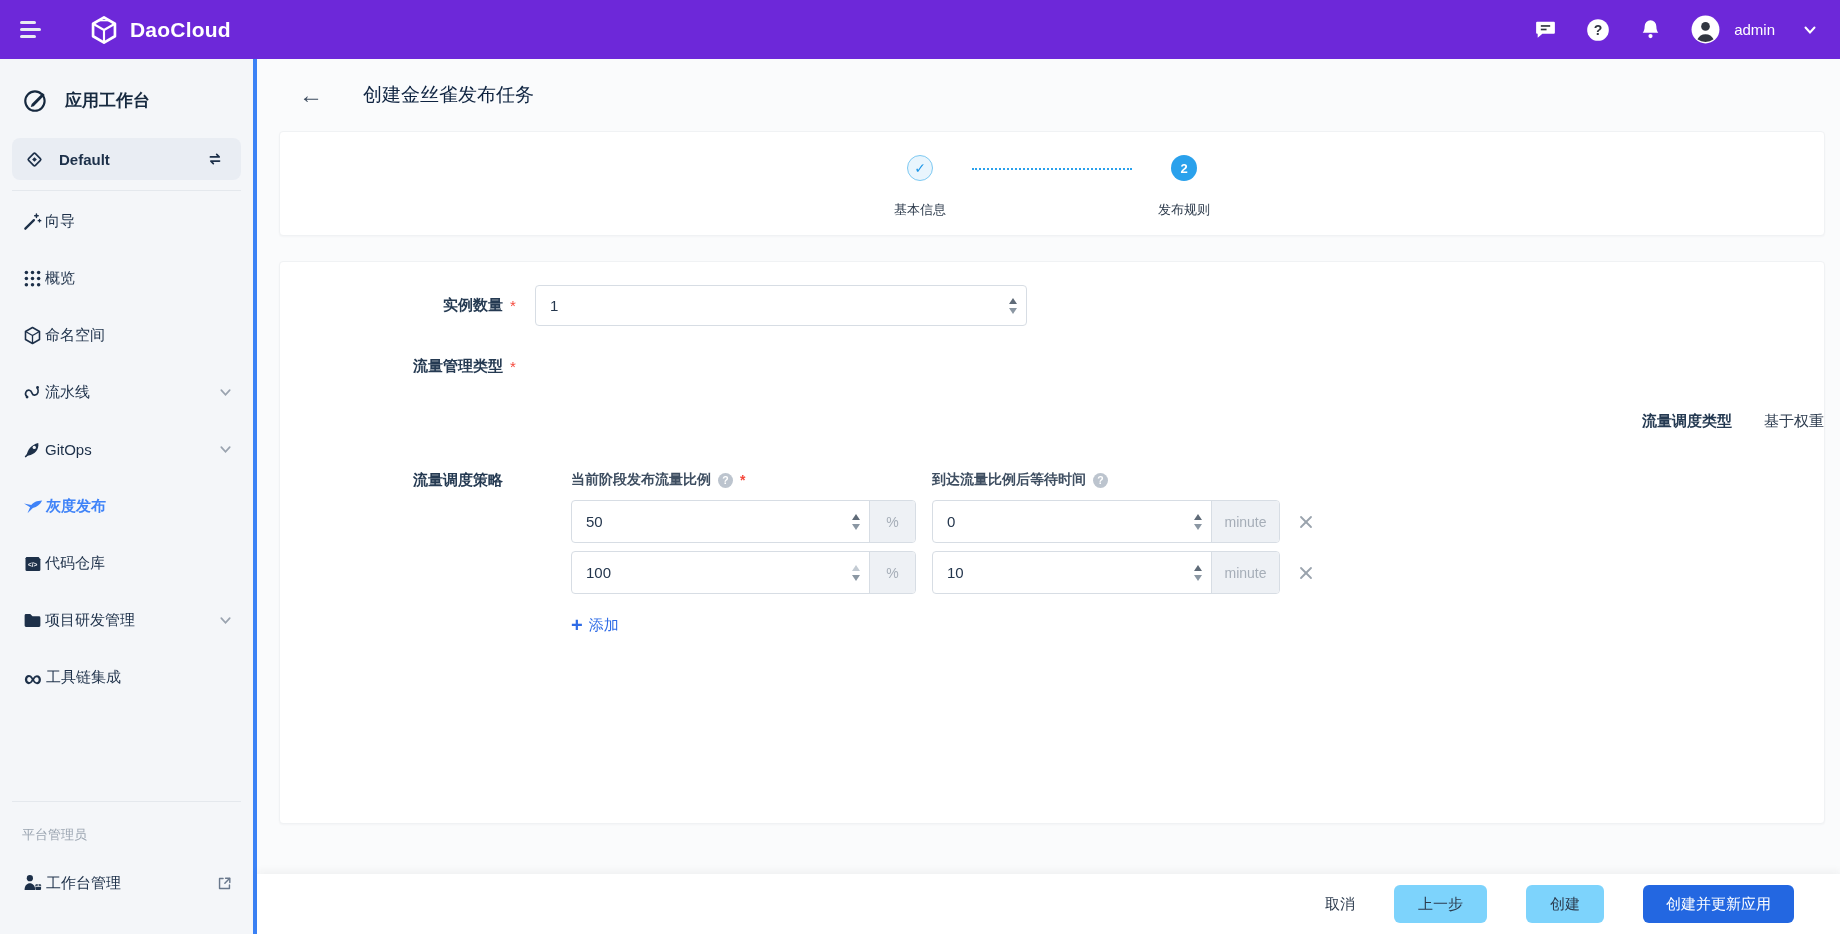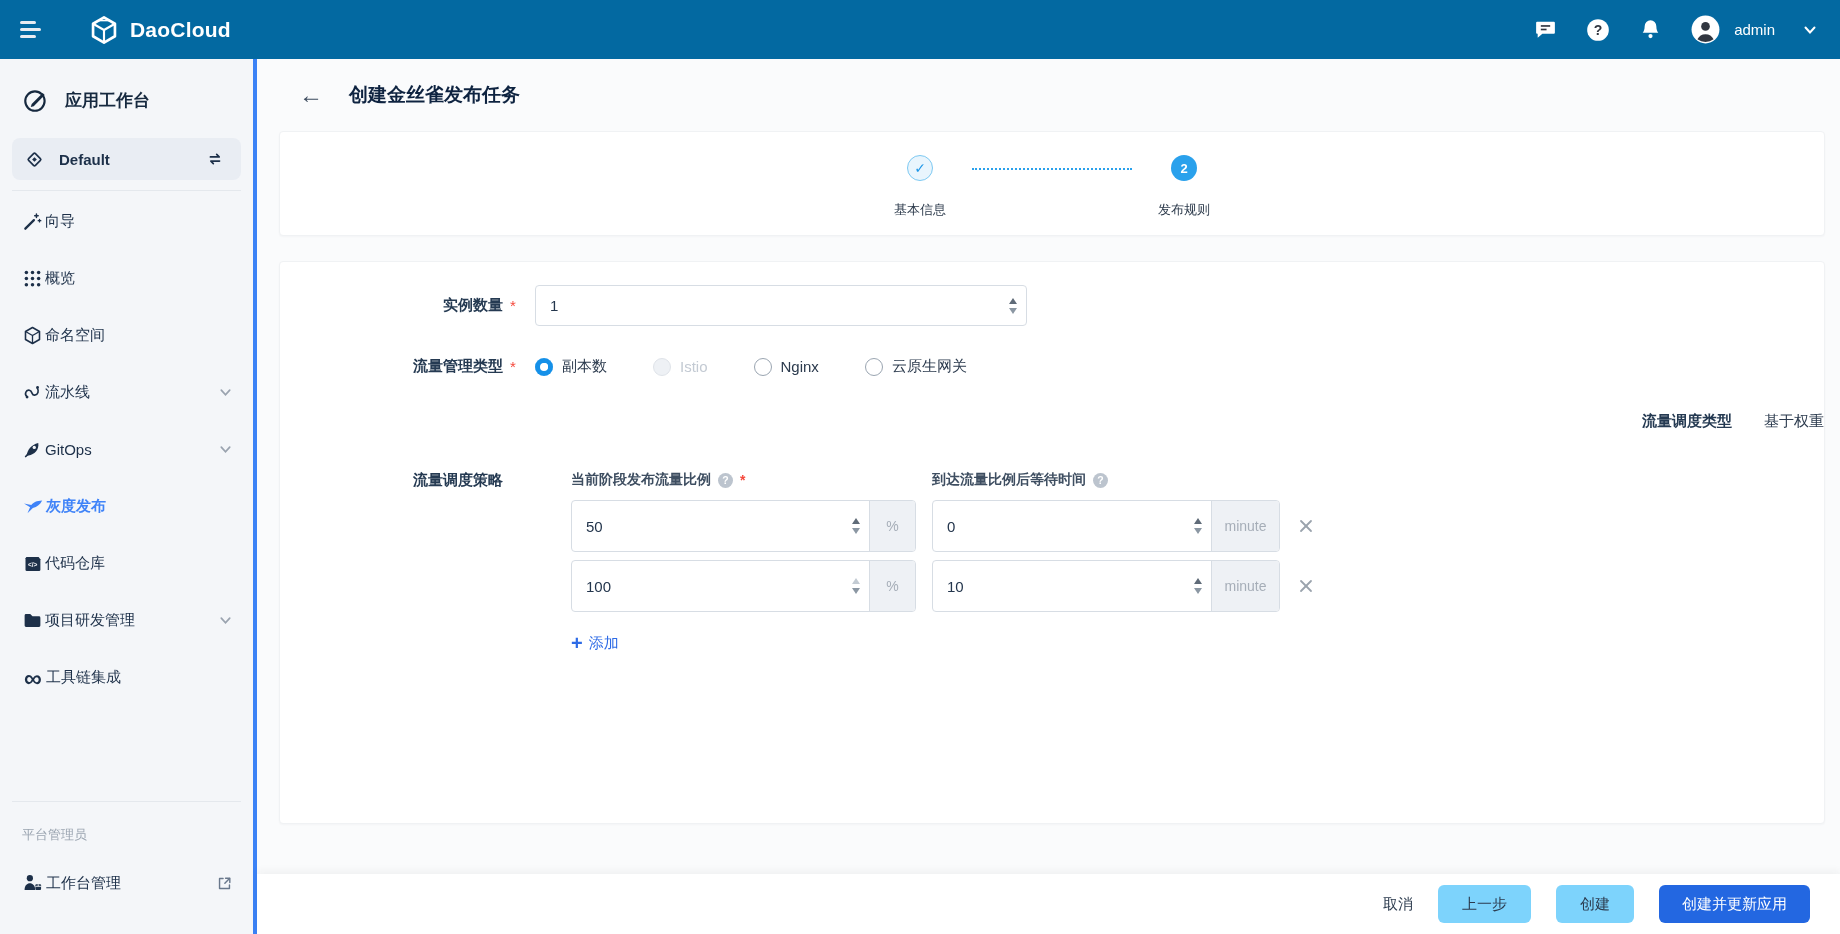--- a/index.html
+++ b/index.html
@@ -1,21 +1,21 @@
 <!DOCTYPE html>
 <html><head>
 <meta charset="utf-8">
 <style>
   * { margin:0; padding:0; box-sizing:border-box; }
   html,body { width:1840px; height:934px; overflow:hidden; }
   body { font-family:"Liberation Sans","DejaVu Sans",sans-serif; background:#fafbfc; }
   .app { width:1840px; height:934px; display:flex; flex-direction:column; }
 
   
-  .topbar { height:59px; background:#0369a1; color:#fff; display:flex; align-items:center; padding:0 22px 0 20px; flex:none; }
+  .topbar { height:59px; background:#6d28d9; color:#fff; display:flex; align-items:center; padding:0 22px 0 20px; flex:none; }
   .hamburger { width:26px; display:flex; flex-direction:column; gap:4px; cursor:pointer; }
   .hamburger i { height:3px; border-radius:2px; background:#e8ecf2; display:block; }
   .hamburger i:nth-child(1){ width:16px; }
   .hamburger i:nth-child(2){ width:21px; }
   .hamburger i:nth-child(3){ width:16px; }
   .brand { display:flex; align-items:center; gap:10px; margin-left:42px; }
   .brand-name { font-size:21px; font-weight:bold; letter-spacing:.2px; }
   .topbar-right { margin-left:auto; display:flex; align-items:center; gap:27px; }
   .tb-icon { display:flex; align-items:center; cursor:pointer; }
   .admin-name { font-size:15px; margin-left:-14px; }
@@ -34,21 +34,21 @@
   .nav-item .lbl { flex:1; }
   .nav-item.active { color:#3f83f8; font-weight:600; } 
   .side-bottom { margin-top:auto; padding-bottom:26px; }
   .side-caption { padding:22px 0 14px 22px; font-size:13px; color:#9aa4b0; }
   .infinity { font-size:25px; font-weight:bold; line-height:20px; width:22px; text-align:center; }
 
   
   .main { flex:1; display:flex; flex-direction:column; min-width:0; }
   .page-head { height:72px; flex:none; display:flex; align-items:center; padding-left:42px; gap:26px; }
   .back-arrow { font-size:24px; color:#3c4b5e; cursor:pointer; line-height:1; }
-  .page-title { font-size:19px; font-weight:bold; color:#0e2340; }
+  .page-title { font-size:19px; font-weight:normal; color:#0e2340;margin-left:14px; }
   .content { flex:1; padding:0 15px 0 22px; min-height:0; }
   .card { background:#fff; border:1px solid #f0f2f4; border-radius:4px; box-shadow:0 1px 2px rgba(30,40,60,.03); }
   .card-stepper { height:105px; margin-bottom:25px; display:flex; justify-content:center; padding-top:23px; }
   .card-form { height:563px; padding-top:23px; }
 
   
   .stepper { display:flex; align-items:flex-start; }
   .step { display:flex; flex-direction:column; align-items:center; width:100px; }
   .step-circle { width:26px; height:26px; border-radius:50%; display:flex; align-items:center; justify-content:center; font-size:13px; }
   .step-circle.done { background:#e9f5fd; border:1px solid #7dc9f2; color:#1f97e8; font-size:14px; font-weight:bold; }
@@ -89,32 +89,32 @@
 
   .type-row { margin-top:36px;justify-content:flex-end; }
   .policy-row-wrap { margin-top:40px;gap:18px; }
   .policy-head { display:flex; align-items:center; margin-bottom:11px; }
   .pcol-head { font-size:14px; font-weight:600; color:#3e4e61; display:flex; align-items:center; }
   .pcol-head.c1 { width:345px; }
   .pcol-head.c2 { width:348px; margin-left:16px; }
   .help-dot { width:15px; height:15px; border-radius:50%; background:#bcc4ce; color:#fff; font-size:10.5px; font-weight:bold; display:inline-flex; align-items:center; justify-content:center; margin-left:7px; cursor:pointer; }
   .phead-star { color:#f5483b; margin-left:7px; font-size:14px; }
   .policy-line { display:flex; align-items:center; margin-bottom:8px; }
-  .pinput { height:52px; }
+  .pinput { height:43px; }
   .pinput.c1 { width:345px; }
   .pinput.c2 { width:348px; margin-left:16px; }
   .suffix-pct { width:46px; }
   .suffix-min { width:68px; }
   .x-btn { margin-left:18px; display:flex; cursor:pointer; }
   .add-link { margin-top:13px; display:inline-flex; align-items:center; color:#2e6be6; cursor:pointer; }
   .add-plus { font-size:20px; font-weight:bold; margin-right:6px; line-height:1; }
   .add-text { font-size:15px; }
 
   
-  .footerbar { height:60px; flex:none; background:#fff; box-shadow:0 -3px 8px rgba(31,35,41,.05); display:flex; align-items:center; justify-content:flex-end; gap:25px; padding-right:30px; }
+  .footerbar { height:60px; flex:none; background:#fff; box-shadow:0 -3px 8px rgba(31,35,41,.05); display:flex; align-items:center; justify-content:flex-end; gap:39px; padding-right:46px; }
   .btn-text { font-size:15px; color:#2b3a4d; cursor:pointer; background:none; border:none; font-family:inherit; }
   .btn-grey { height:38px; padding:0 24px; background:#7dd3fc; border:none; border-radius:6px; font-size:15px; color:#2b3a4d; cursor:pointer; font-family:inherit; }
   .btn-primary { height:38px; padding:0 23px; background:#2367e1; border:none; border-radius:6px; font-size:15px; color:#fff; cursor:pointer; font-family:inherit; }
 </style>
 </head>
 <body>
 
 <div class="app">
 
   <header class="topbar">
@@ -371,38 +371,20 @@
               <span class="ig-spin">
                 <i class="sp-up"></i>
                 <i class="sp-down"></i>
               </span>
             </div>
           </div>
 
           <div class="frow radio-row">
             <span class="flabel">流量管理类型</span>
             <span class="fstar">*</span>
-            <div style="display:flex; align-items:center;">
-              <span class="radio selected">
-                <span class="radio-dot"></span>
-                <span class="rlabel">副本数</span>
-              </span>
-              <span class="radio disabled">
-                <span class="radio-dot"></span>
-                <span class="rlabel">Istio</span>
-              </span>
-              <span class="radio normal">
-                <span class="radio-dot"></span>
-                <span class="rlabel">Nginx</span>
-              </span>
-              <span class="radio normal">
-                <span class="radio-dot"></span>
-                <span class="rlabel">云原生网关</span>
-              </span>
-            </div>
           </div>
 
           <div class="frow type-row">
             <span class="flabel">流量调度类型</span>
             <span class="fstar"></span>
             <span class="fvalue">基于权重</span>
           </div>
 
           <div class="frow top policy-row-wrap">
             <span class="flabel">流量调度策略</span>

